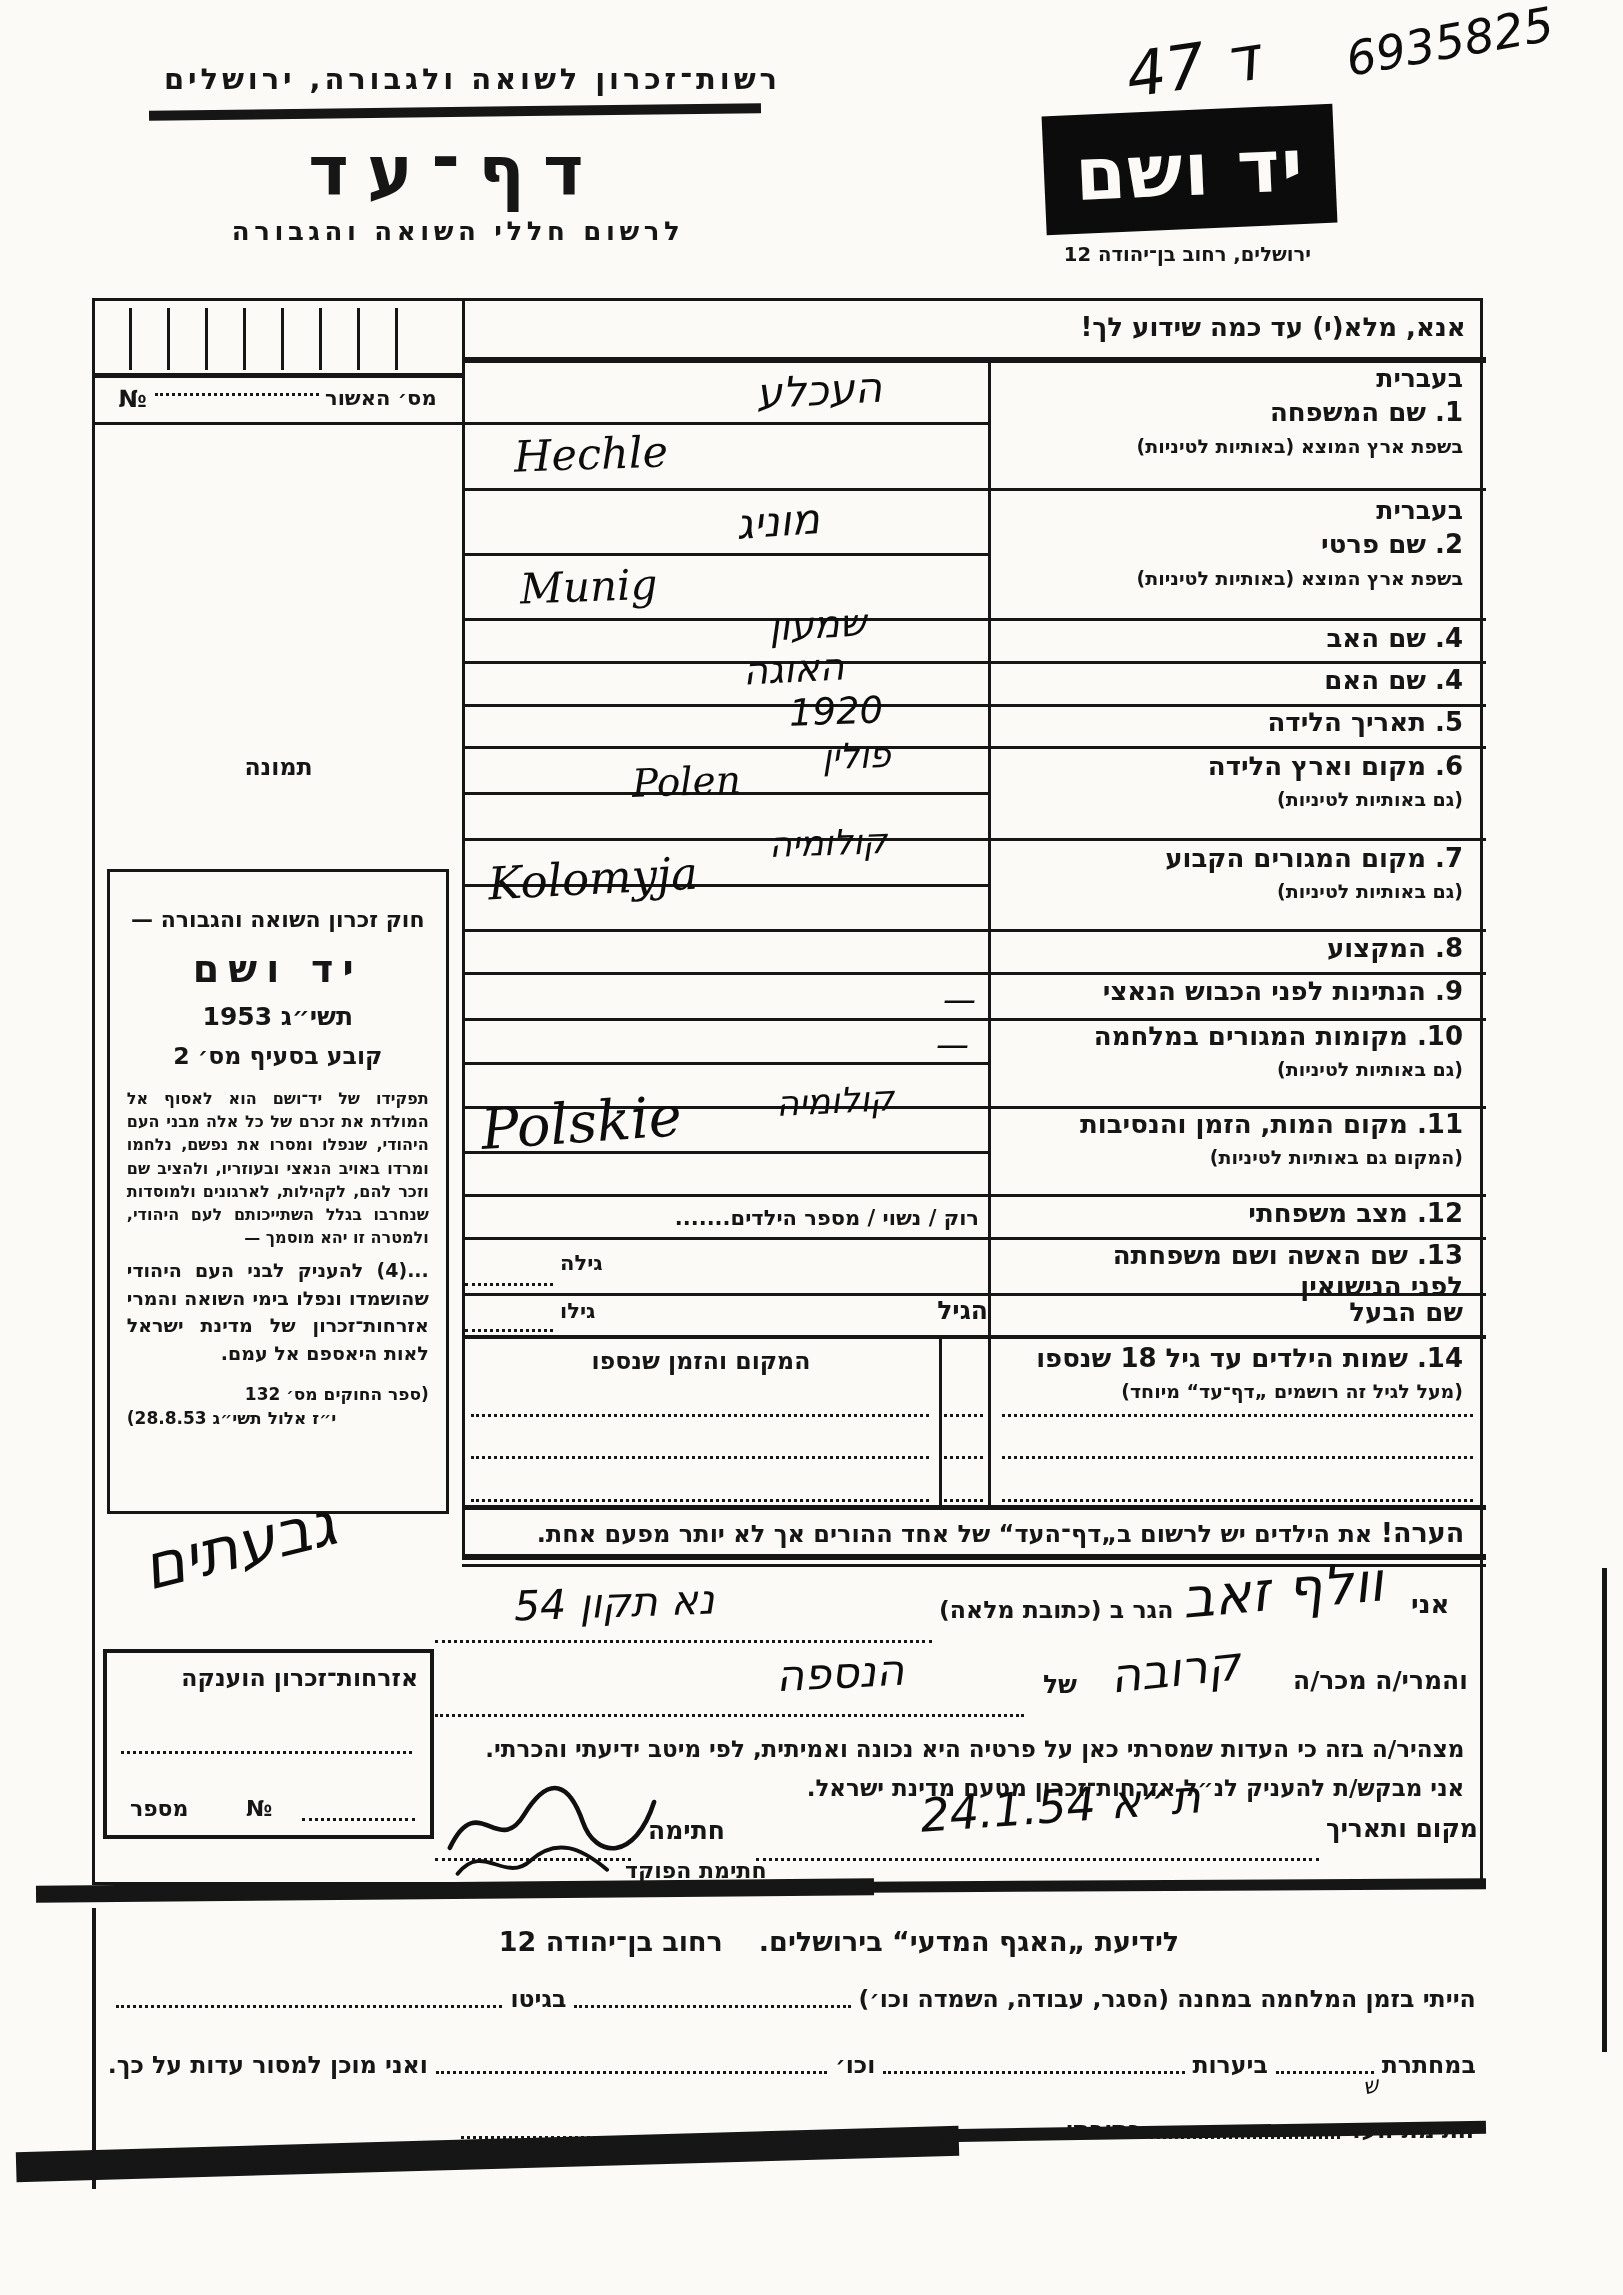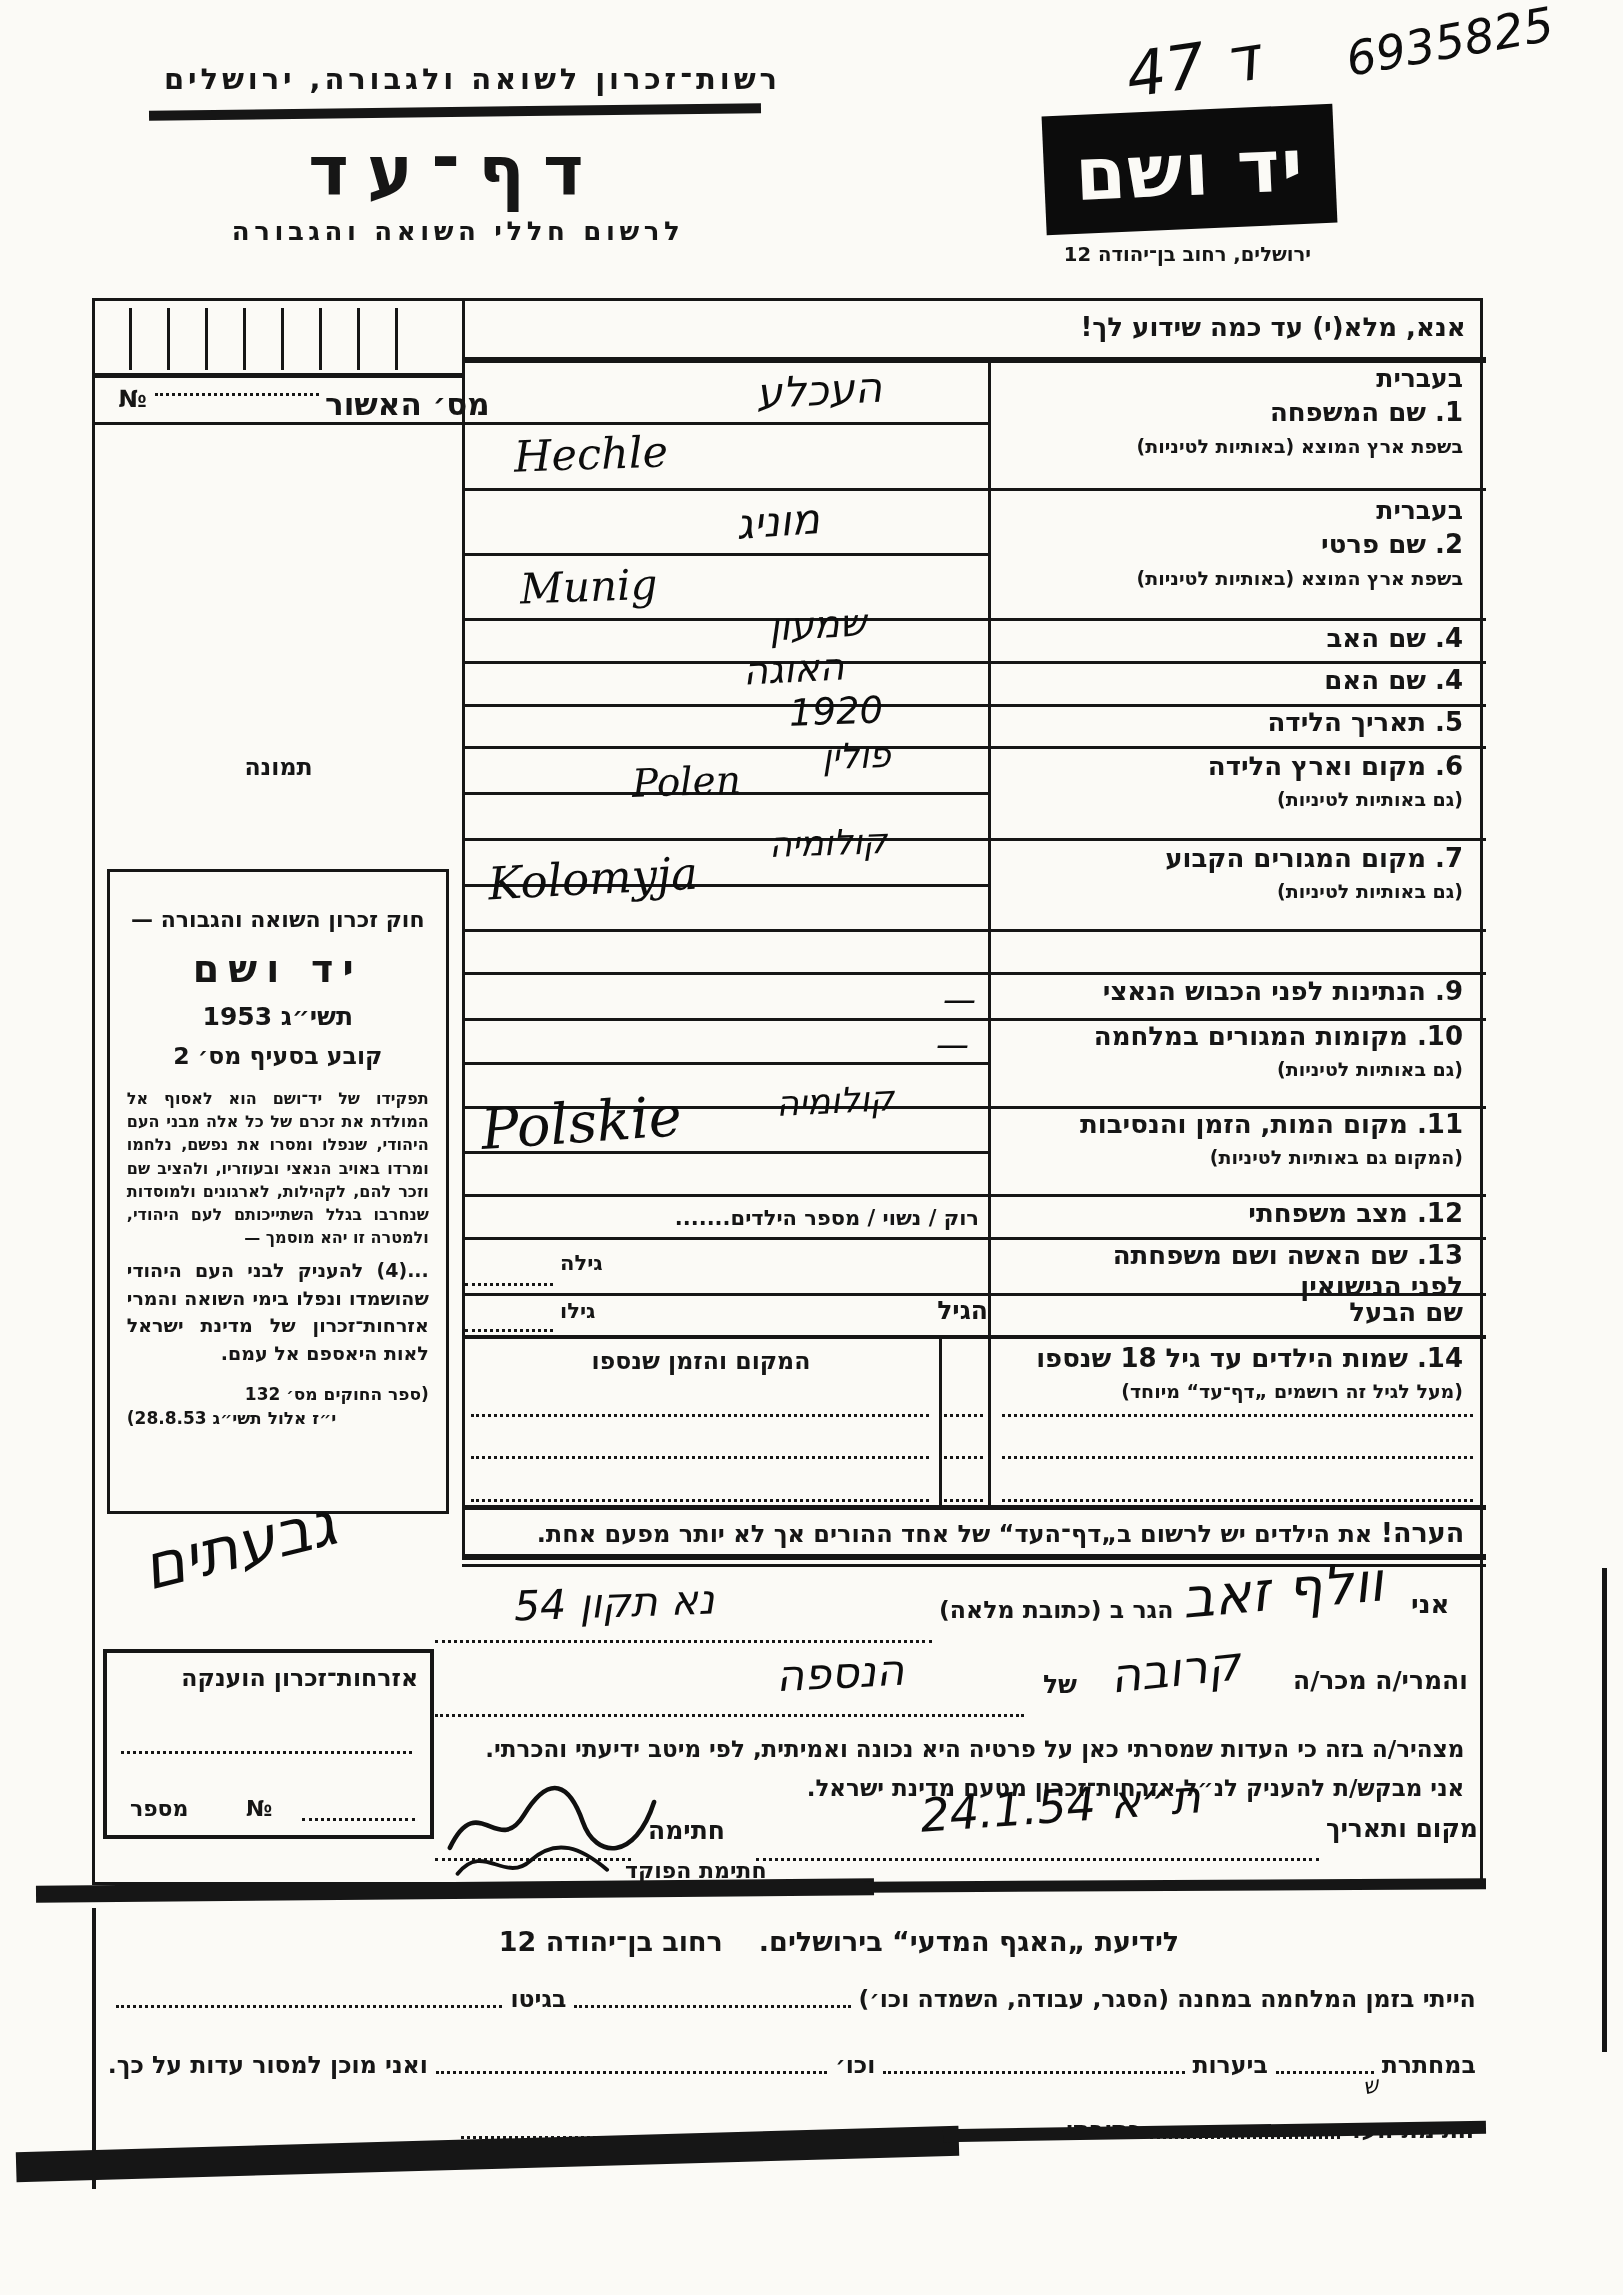--- a/index.html
+++ b/index.html
@@ -61,21 +61,21 @@
       <div class="vl" style="left:148px;top:6.5px;width:3.3px;height:62px;"></div>
       <div class="vl" style="left:186px;top:6.5px;width:3.3px;height:62px;"></div>
       <div class="vl" style="left:224px;top:6.5px;width:3.3px;height:62px;"></div>
       <div class="vl" style="left:262px;top:6.5px;width:3.3px;height:62px;"></div>
       <div class="vl" style="left:300px;top:6.5px;width:3.3px;height:62px;"></div>
       <div class="hl" style="left:0;top:72px;width:367px;height:4.6px;"></div>
     </div>
 
     <div class="abs" style="left:23.6px;top:84px;font-size:23.6px;font-weight:bold;">№</div>
     <div class="dot" style="left:60px;width:164px;top:92px;"></div>
-    <div class="prt" style="left:230px;top:85px;font-size:31px;">מס׳ האשור</div>
+    <div class="prt" style="left:230px;top:85px;font-size:21px;">מס׳ האשור</div>
     <div class="hl" style="left:0;top:121px;width:367px;height:2.6px;"></div>
 
     <div class="prt ctr" style="left:0;top:452px;width:367px;font-size:23.6px;">תמונה</div>
 
     <div class="abs" style="left:11.8px;top:568px;width:342px;height:645px;border:3.3px solid var(--ink);box-sizing:border-box;
          direction:rtl;padding:17px;font-weight:bold;">
       <div class="ctr" style="font-size:22px;margin-top:18.3px;">חוק זכרון השואה והגבורה —</div>
       <div class="ctr" style="font-size:38px;letter-spacing:9.2px;margin-top:14.4px;">יד ושם</div>
       <div class="ctr" style="font-size:25px;margin-top:11.8px;">תשי״ג 1953</div>
       <div class="ctr" style="font-size:23.6px;margin-top:10.5px;">קובע בסעיף מס׳ 2</div>
@@ -135,20 +135,23 @@
       <div class="num">5. תאריך הלידה</div>
     </div>
     <div class="lbl" style="top:450px;">
       <div class="num">6. מקום וארץ הלידה</div>
       <div class="note">(גם באותיות לטיניות)</div>
     </div>
     <div class="lbl" style="top:542px;">
       <div class="num">7. מקום המגורים הקבוע</div>
       <div class="note">(גם באותיות לטיניות)</div>
     </div>
+    <div class="lbl" style="top:632px;">
+      <div class="num">8. המקצוע</div>
+    </div>
     <div class="lbl" style="top:675px;">
       <div class="num">9. הנתינות לפני הכבוש הנאצי</div>
     </div>
     <div class="lbl" style="top:720px;">
       <div class="num">10. מקומות המגורים במלחמה</div>
       <div class="note">(גם באותיות לטיניות)</div>
     </div>
     <div class="lbl" style="top:808px;">
       <div class="num">11. מקום המות, הזמן והנסיבות</div>
       <div class="note">(המקום גם באותיות לטיניות)</div>

